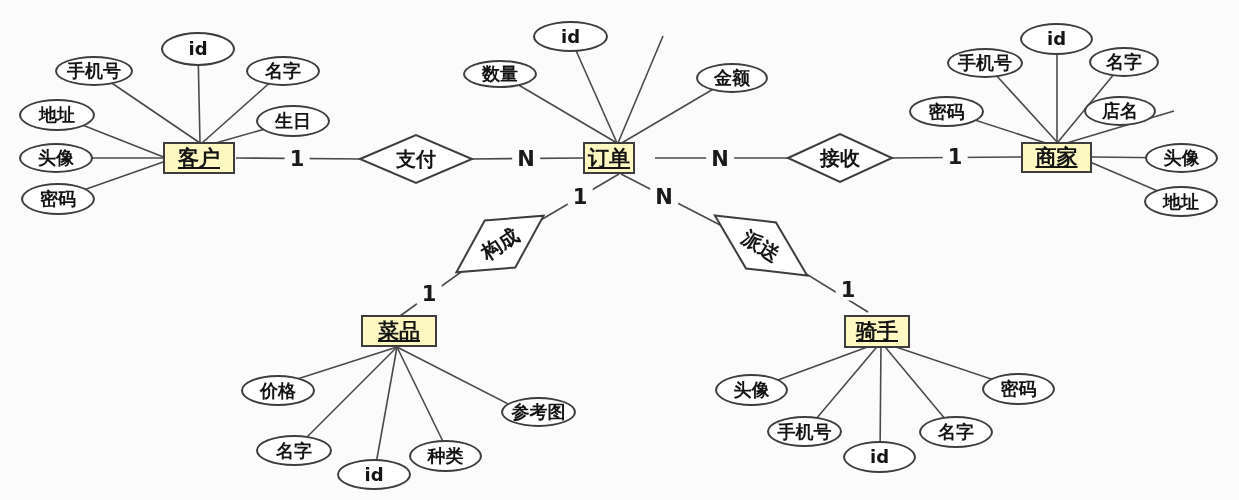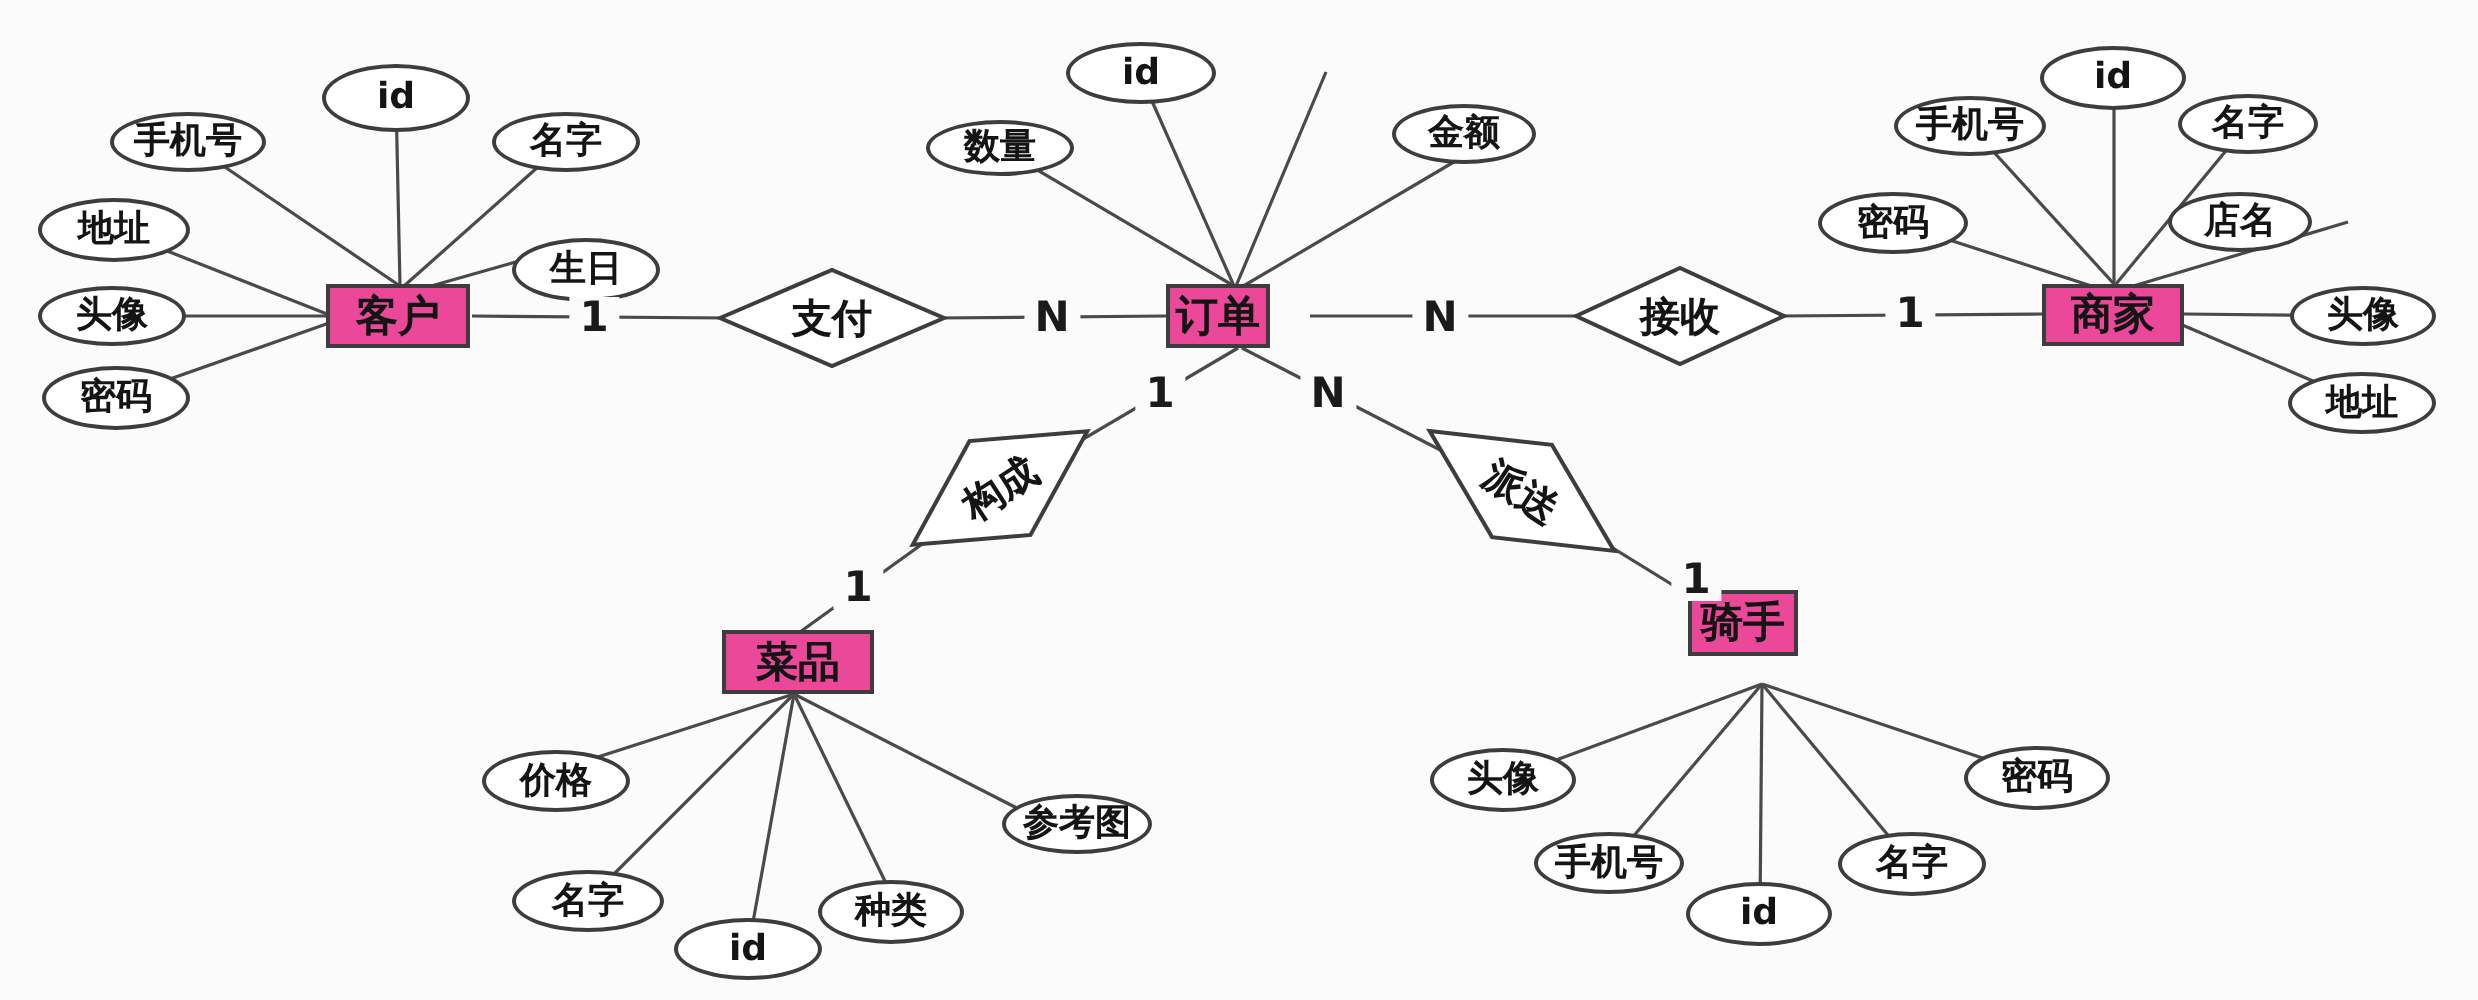--- a/index.html
+++ b/index.html
@@ -4,23 +4,23 @@
 <style>
   html,body{margin:0;padding:0;background:#ffffff;}
   .canvas{
     position:relative;width:1239px;height:500px;background:#fbfbfb;overflow:hidden;
     font-family:"DejaVu Sans","Liberation Sans",sans-serif;
   }
   svg.wires{position:absolute;left:0;top:0;z-index:1;}
   svg.wires line{stroke:#4a4a4a;stroke-width:1.6;}
   .node-rect{
     position:absolute;z-index:2;box-sizing:border-box;
-    background:#ec4899;border:2px solid #3d3d3d;
+    background:#fef9c3;border:2px solid #3d3d3d;
     display:flex;align-items:center;justify-content:center;
-    font-weight:700;font-size:21px;color:#141414;white-space:nowrap;line-height:1;
+    font-weight:700;font-size:21px;color:#141414;white-space:nowrap;line-height:1;text-decoration:underline;
   }
   .node-ellipse{
     position:absolute;z-index:2;box-sizing:border-box;
     background:#ffffff;border:2px solid #3d3d3d;border-radius:50%;
     display:flex;align-items:center;justify-content:center;
     font-weight:700;font-size:18px;color:#141414;white-space:nowrap;line-height:1;
   }
   .rel{
     position:absolute;z-index:2;
     display:flex;align-items:center;justify-content:center;
@@ -88,47 +88,47 @@
     <line x1="805" y1="432" x2="881" y2="342"></line>
     <line x1="880" y1="457" x2="881" y2="342"></line>
     <line x1="956" y1="432" x2="881" y2="342"></line>
     <line x1="1018" y1="388" x2="881" y2="342"></line>
   </svg>
 
   <div class="node-ellipse" style="left:55px;top:56px;width:78px;height:30px">手机号</div>
   <div class="node-ellipse" style="left:161px;top:32px;width:74px;height:34px">id</div>
   <div class="node-ellipse" style="left:246px;top:56px;width:74px;height:30px">名字</div>
   <div class="node-ellipse" style="left:19px;top:99px;width:76px;height:32px">地址</div>
-  <div class="node-ellipse" style="left:256px;top:119px;width:74px;height:32px">生日</div>
+  <div class="node-ellipse" style="left:256px;top:105px;width:74px;height:32px">生日</div>
   <div class="node-ellipse" style="left:19px;top:143px;width:74px;height:30px">头像</div>
   <div class="node-ellipse" style="left:21px;top:183px;width:74px;height:32px">密码</div>
   <div class="node-rect" style="left:163px;top:142px;width:72px;height:32px">客户</div>
 
   <div class="node-ellipse" style="left:463px;top:60px;width:74px;height:28px">数量</div>
   <div class="node-ellipse" style="left:533px;top:21px;width:75px;height:31px">id</div>
-  <div class="node-ellipse" style="left:696px;top:52px;width:72px;height:30px">金额</div>
+  <div class="node-ellipse" style="left:696px;top:63px;width:72px;height:30px">金额</div>
   <div class="node-rect" style="left:583px;top:142px;width:52px;height:32px">订单</div>
 
   <div class="node-ellipse" style="left:947px;top:48px;width:76px;height:30px">手机号</div>
   <div class="node-ellipse" style="left:1020px;top:23px;width:73px;height:32px">id</div>
   <div class="node-ellipse" style="left:1089px;top:47px;width:70px;height:30px">名字</div>
   <div class="node-ellipse" style="left:909px;top:96px;width:75px;height:31px">密码</div>
   <div class="node-ellipse" style="left:1084px;top:96px;width:72px;height:30px">店名</div>
   <div class="node-ellipse" style="left:1145px;top:143px;width:73px;height:30px">头像</div>
   <div class="node-ellipse" style="left:1144px;top:186px;width:74px;height:31px">地址</div>
   <div class="node-rect" style="left:1021px;top:142px;width:71px;height:31px">商家</div>
 
   <div class="node-rect" style="left:361px;top:315px;width:76px;height:32px">菜品</div>
   <div class="node-ellipse" style="left:241px;top:375px;width:74px;height:31px">价格</div>
   <div class="node-ellipse" style="left:256px;top:435px;width:76px;height:31px">名字</div>
   <div class="node-ellipse" style="left:337px;top:459px;width:74px;height:31px">id</div>
   <div class="node-ellipse" style="left:409px;top:440px;width:73px;height:32px">种类</div>
   <div class="node-ellipse" style="left:501px;top:397px;width:75px;height:30px">参考图</div>
 
-  <div class="node-rect" style="left:844px;top:295px;width:55px;height:33px">骑手</div>
+  <div class="node-rect" style="left:844px;top:315px;width:66px;height:33px">骑手</div>
   <div class="node-ellipse" style="left:715px;top:374px;width:73px;height:32px">头像</div>
   <div class="node-ellipse" style="left:767px;top:416px;width:75px;height:31px">手机号</div>
   <div class="node-ellipse" style="left:843px;top:441px;width:73px;height:32px">id</div>
   <div class="node-ellipse" style="left:919px;top:416px;width:74px;height:32px">名字</div>
   <div class="node-ellipse" style="left:982px;top:373px;width:73px;height:32px">密码</div>
 
   <div class="rel" style="left:360px;top:135px;width:112px;height:48px">
     <svg width="112" height="48">
         <polygon points="0,24 56,0 112,24 56,48"></polygon>
       </svg>

